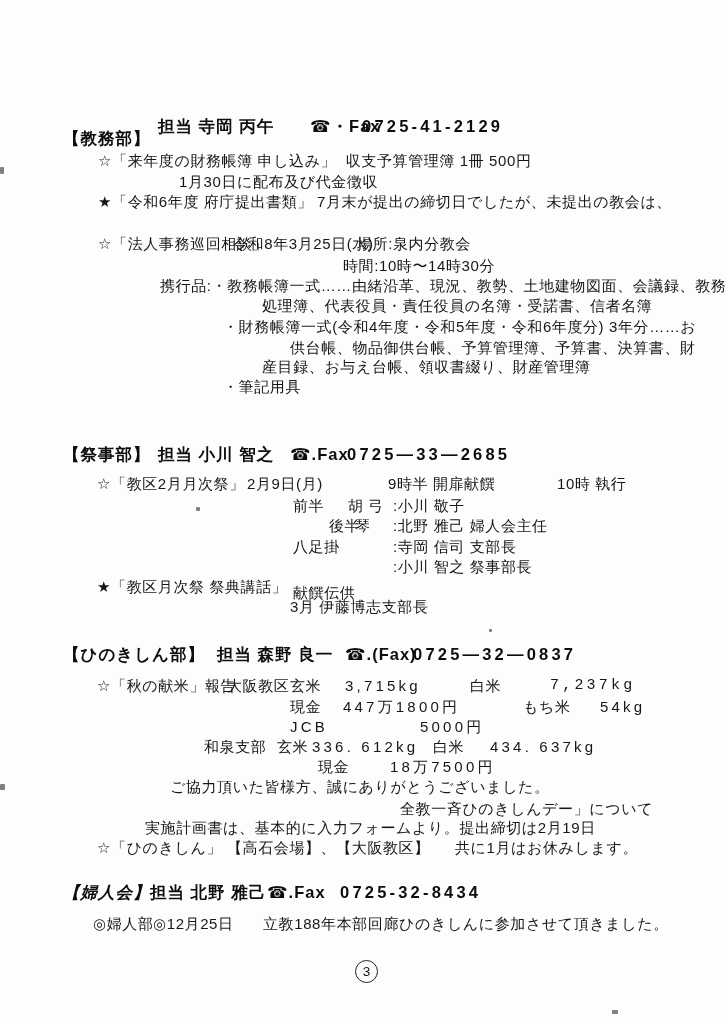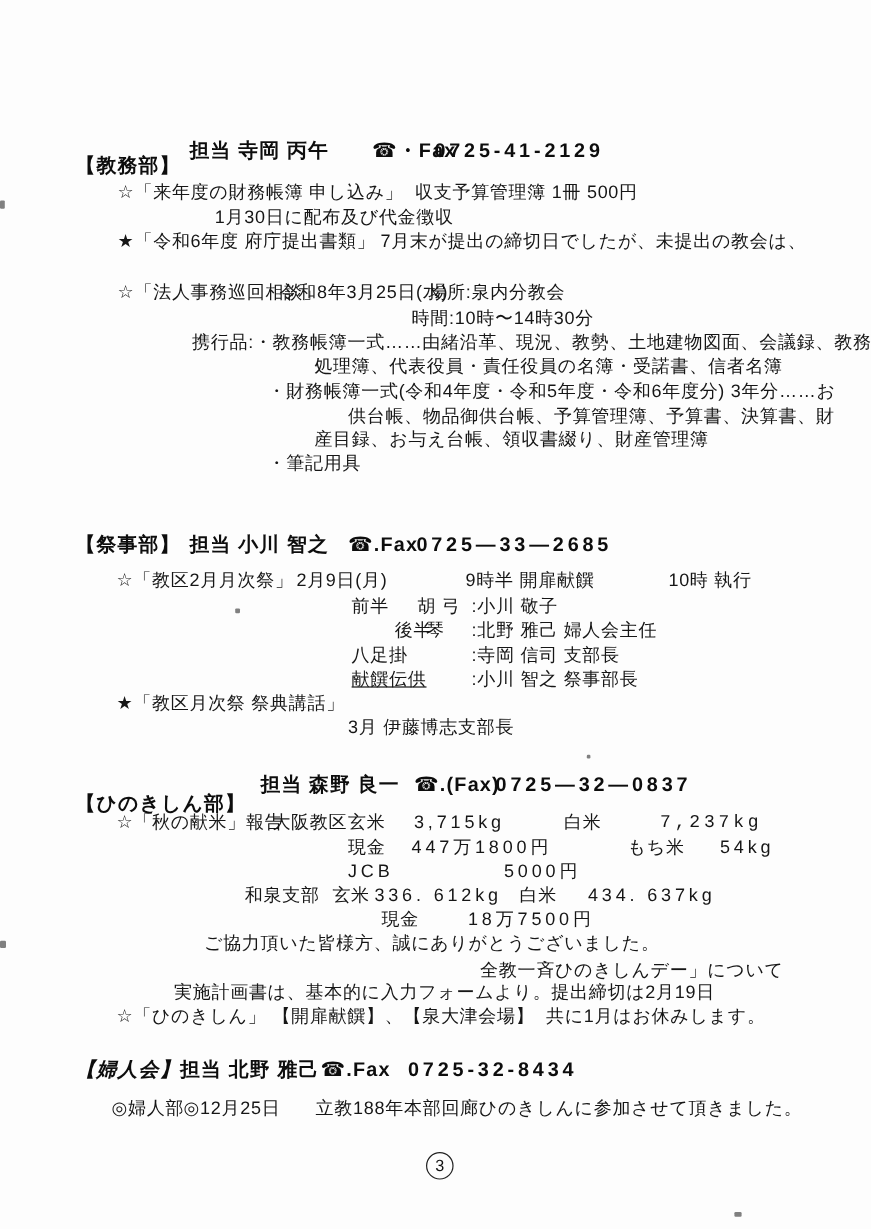--- a/index.html
+++ b/index.html
@@ -88,25 +88,25 @@
     <span class="seg" style="left: 388px; top: 475px;">9時半 開扉献饌</span>
     <span class="seg" style="left: 523px; top: 475px; margin-left: 34px;">10時 執行</span>
     <span class="seg" style="left: 293px; top: 497px;">前半</span>
     <span class="seg" style="left: 348px; top: 497px;">胡 弓</span>
     <span class="seg" style="left: 393px; top: 497px;">:小川 敬子</span>
     <span class="seg" style="left: 293px; top: 517px; margin-left: 36px;">後半</span>
     <span class="seg" style="left: 355px; top: 517px;">琴</span>
     <span class="seg" style="left: 393px; top: 517px;">:北野 雅己 婦人会主任</span>
     <span class="seg" style="left: 293px; top: 538px;">八足掛</span>
     <span class="seg" style="left: 393px; top: 538px;">:寺岡 信司 支部長</span>
-    <span class="seg" style="left: 293px; top: 558px; text-decoration: underline;">献饌伝供</span>
+    <span class="seg" style="left: 293px; top: 584px;">献饌伝供</span>
     <span class="seg" style="left: 393px; top: 558px;">:小川 智之 祭事部長</span>
     <span class="seg" style="left: 97px; top: 578px;">★「教区月次祭 祭典講話」</span>
     <span class="seg" style="left: 290px; top: 598px;">3月 伊藤博志支部長</span>
-    <span class="seg hdr" style="left: 63px; top: 645px; margin-top: 16px;">【ひのきしん部】</span>
+    <span class="seg hdr" style="left: 63px; top: 645px;">【ひのきしん部】</span>
     <span class="seg hdr" style="left: 217px; top: 645px;">担当 森野 良一</span>
     <span class="seg hdr" style="left: 345px; top: 645px;">☎.(Fax)</span>
     <span class="seg hdr num" style="left: 413px; top: 645px;">0725—32—0837</span>
     <span class="seg" style="left: 97px; top: 677px;">☆「秋の献米」報告</span>
     <span class="seg" style="left: 227px; top: 677px;">大阪教区</span>
     <span class="seg" style="left: 290px; top: 677px;">玄米</span>
     <span class="seg num" style="left: 345px; top: 677px;">3,715kg</span>
     <span class="seg" style="left: 470px; top: 677px;">白米</span>
     <span class="seg num" style="left: 550px; top: 677px; font-family: Liberation Mono, monospace;">7,237kg</span>
     <span class="seg" style="left: 290px; top: 698px;">現金</span>
@@ -119,21 +119,21 @@
     <span class="seg" style="left: 277px; top: 738px;">玄米</span>
     <span class="seg num" style="left: 312px; top: 738px;">336. 612kg</span>
     <span class="seg" style="left: 433px; top: 738px;">白米</span>
     <span class="seg num" style="left: 490px; top: 738px;">434. 637kg</span>
     <span class="seg" style="left: 318px; top: 758px;">現金</span>
     <span class="seg num" style="left: 390px; top: 758px;">18万7500円</span>
     <span class="seg" style="left: 170px; top: 778px;">ご協力頂いた皆様方、誠にありがとうございました。</span>
     <span class="seg" style="left: 400px; top: 800px;">全教一斉ひのきしんデー」について</span>
     <span class="seg" style="left: 145px; top: 819px;">実施計画書は、基本的に入力フォームより。提出締切は2月19日</span>
     <span class="seg" style="left: 97px; top: 839px;">☆「ひのきしん」</span>
-    <span class="seg" style="left: 227px; top: 839px;">【開扉献饌】、【泉大津会場】</span>
+    <span class="seg" style="left: 227px; top: 839px;">【高石会場】、【大阪教区】</span>
     <span class="seg" style="left: 455px; top: 839px;">共に1月はお休みします。</span>
     <span class="seg hdr" style="left: 63px; top: 883px; font-style: italic;">【婦人会】</span>
     <span class="seg hdr" style="left: 150px; top: 883px;">担当 北野 雅己</span>
     <span class="seg hdr" style="left: 267px; top: 883px;">☎.Fax</span>
     <span class="seg hdr num" style="left: 340px; top: 883px;">0725-32-8434</span>
     <span class="seg" style="left: 93px; top: 915px;">◎婦人部</span>
     <span class="seg" style="left: 153px; top: 915px;">◎12月25日</span>
     <span class="seg" style="left: 263px; top: 915px;">立教188年本部回廊ひのきしんに参加させて頂きました。</span>
     <div class="artifact" style="left: 0px; top: 167px; width: 4px; height: 7px;"></div>
     <div class="artifact" style="left: 0px; top: 784px; width: 5px; height: 6px;"></div>

